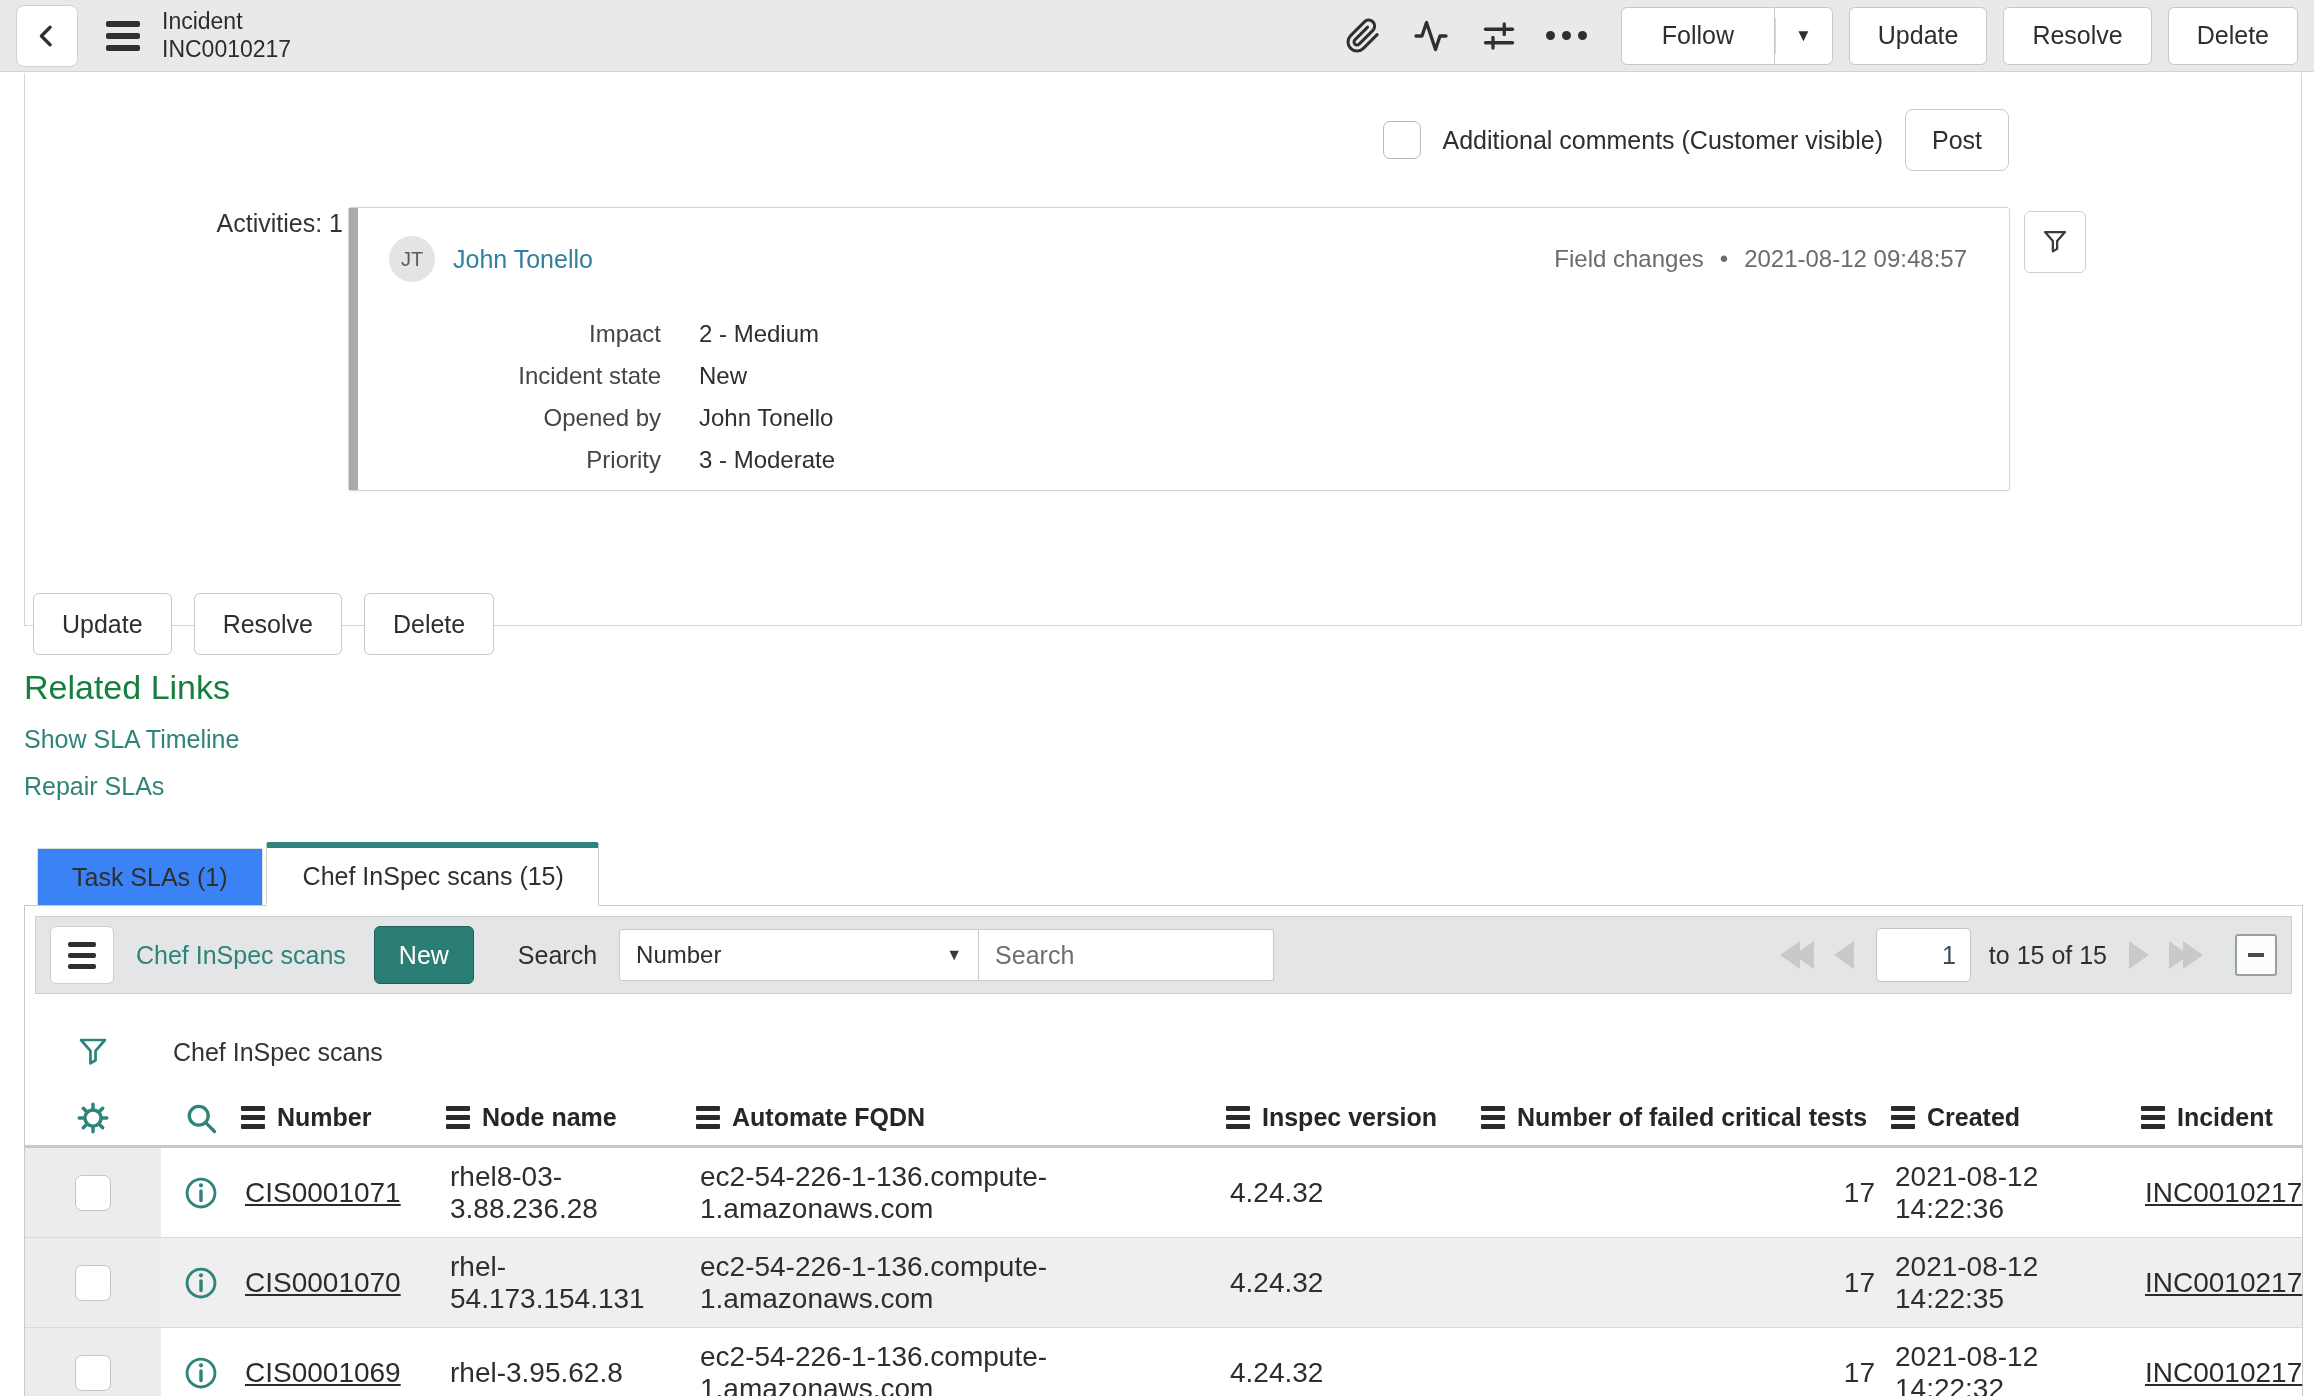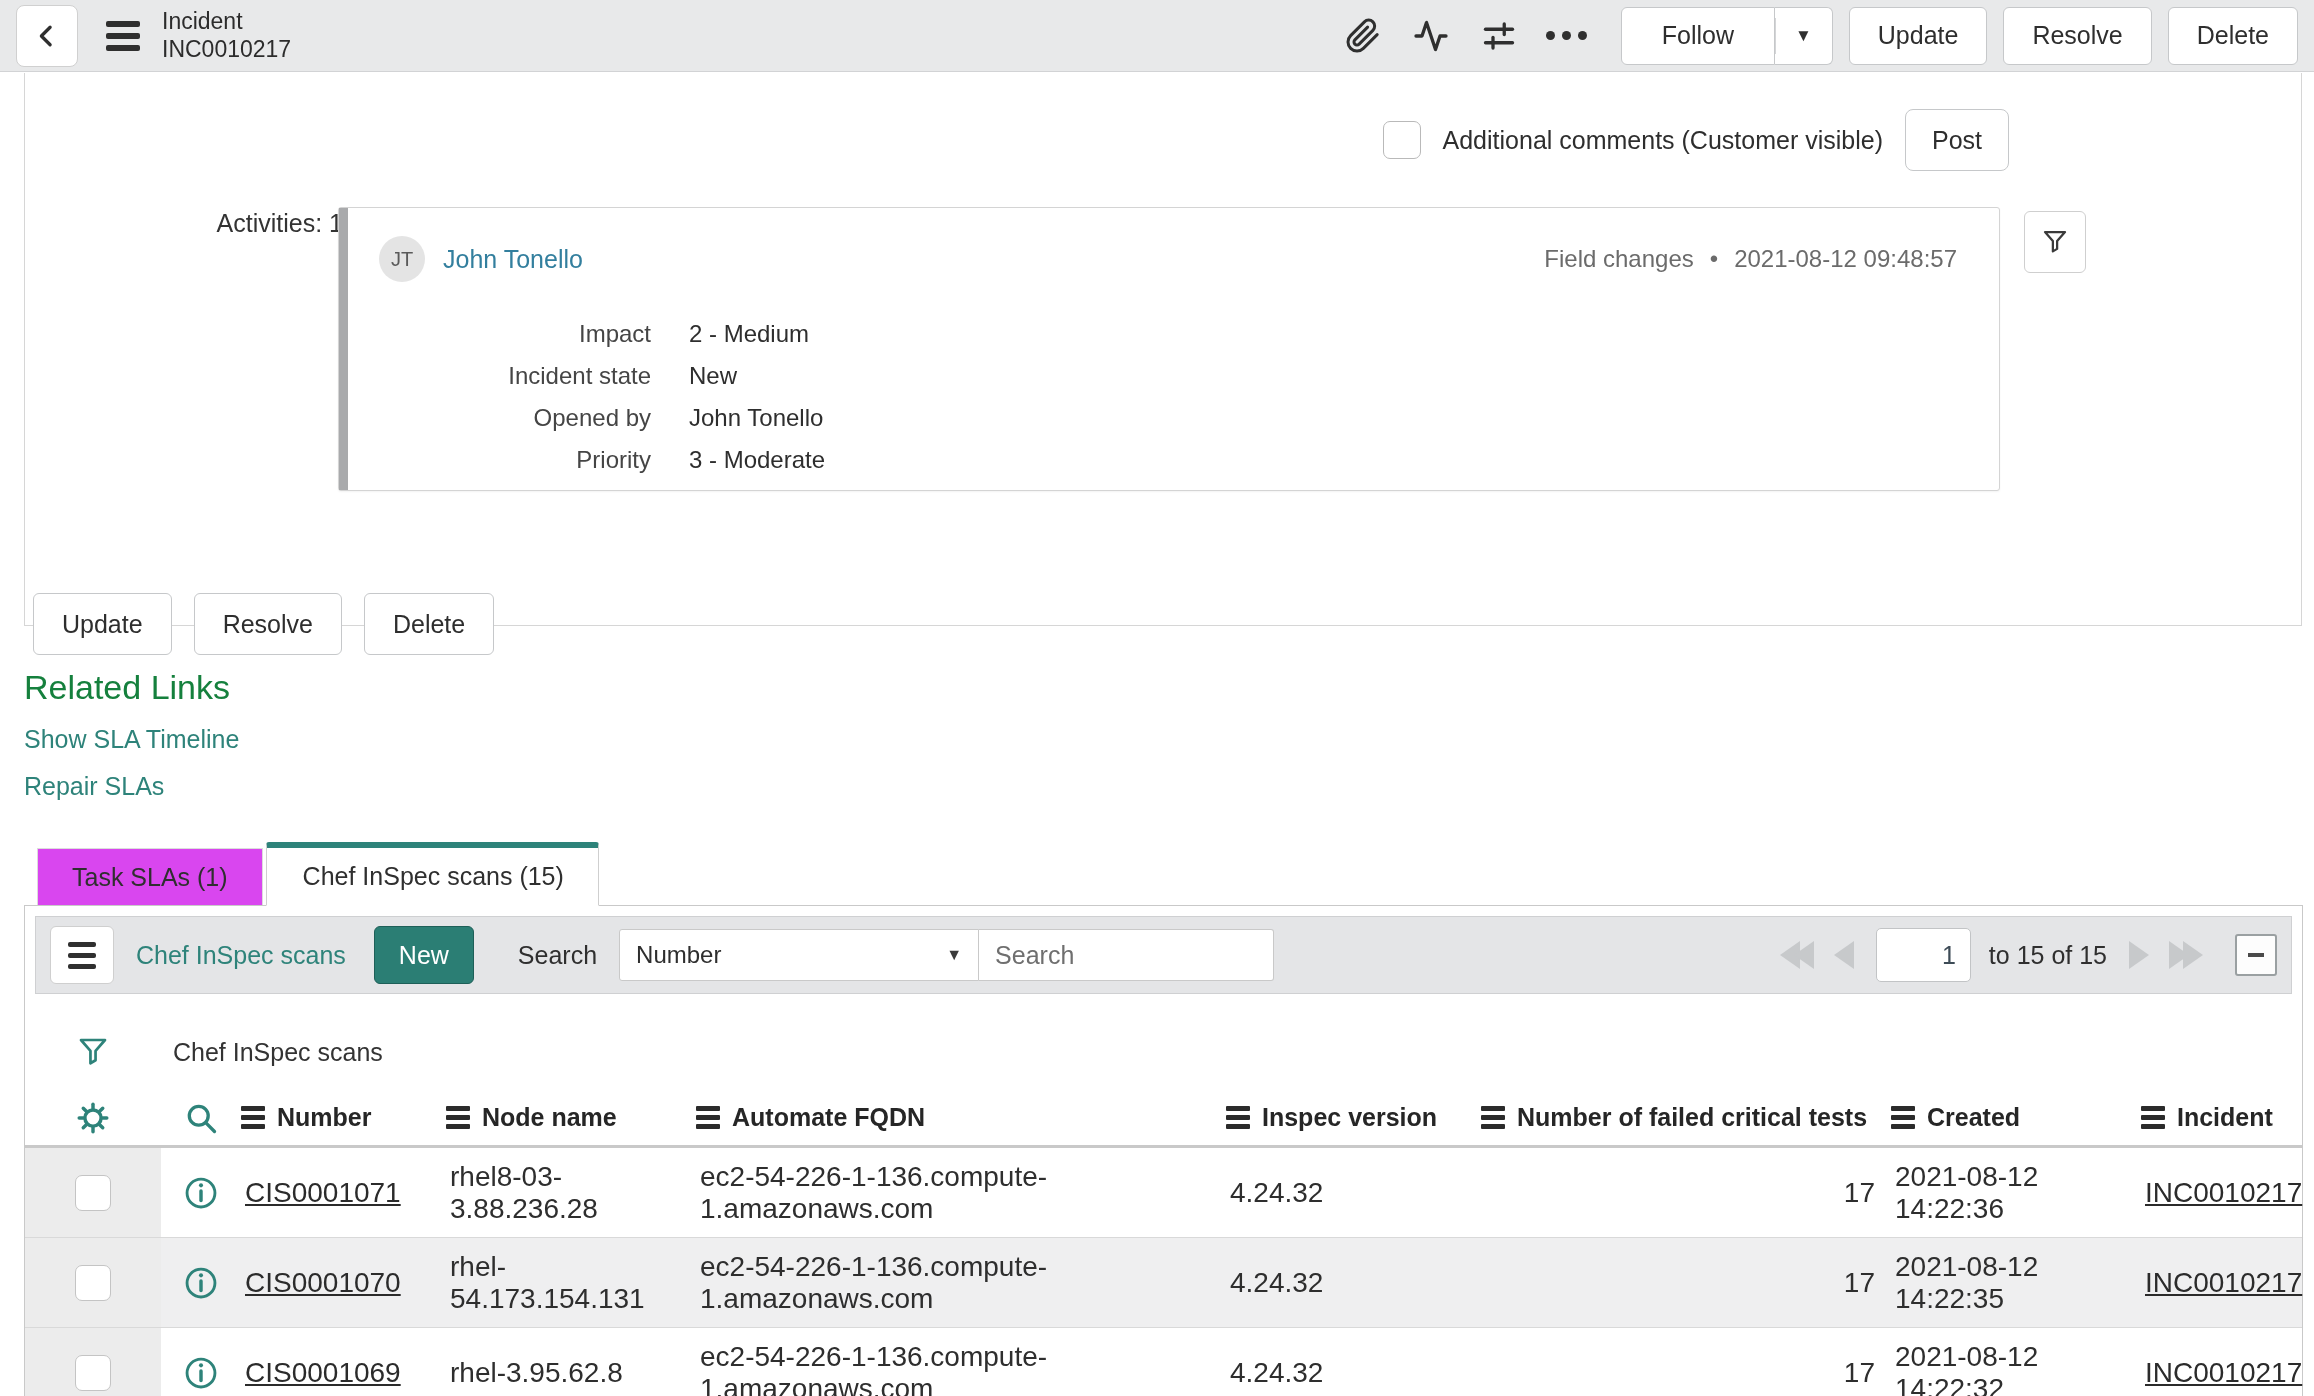--- a/index.html
+++ b/index.html
@@ -31,21 +31,21 @@
   .caret-glyph{font-size:17px;color:#2f2f2f;}
 
   
   .form-section{position:absolute;top:73px;left:24px;right:12px;height:553px;background:#fff;
                 border-left:1px solid #d6d6d6;border-right:1px solid #d6d6d6;border-bottom:1px solid #d6d6d6;}
   .comments-row{position:absolute;top:36px;right:292px;display:flex;align-items:center;gap:22px;}
   .checkbox{width:38px;height:38px;background:#fff;border:1px solid #b9b9b9;border-radius:7px;cursor:pointer;}
   .comments-label{font-size:25px;color:#2e2e2e;}
   .post-btn{height:62px;padding:0 26px;border-radius:8px;}
   .activities-label{position:absolute;top:136px;left:168px;width:150px;text-align:right;font-size:25px;color:#333;}
-  .activity-card{position:absolute;top:134px;left:313px;width:1662px;height:284px;background:#fff;
+  .activity-card{position:absolute;top:134px;left:323px;width:1662px;height:284px;background:#fff;
                  border:1px solid #d4d4d4;border-radius:3px;box-shadow:0 1px 2px rgba(0,0,0,0.05);}
   .card-accent{position:absolute;left:0;top:0;bottom:0;width:9px;background:#a9aaac;}
   .card-head{display:flex;align-items:center;padding:28px 42px 0 40px;}
   .avatar{width:46px;height:46px;border-radius:50%;background:#e4e4e4;color:#5a5a5a;font-size:20px;
           display:flex;align-items:center;justify-content:center;}
   .user-name{margin-left:18px;color:#337f9e;font-size:25px;cursor:pointer;}
   .card-meta{margin-left:auto;display:flex;align-items:center;gap:16px;color:#6b6b6b;font-size:24px;}
   .fields{margin-top:38px;}
   .field-row{display:flex;align-items:center;margin-bottom:14px;}
   .field-label{width:312px;text-align:right;color:#454545;font-size:24px;}
@@ -58,21 +58,21 @@
   .form-actions{position:absolute;top:593px;left:33px;display:flex;gap:22px;}
   .form-actions .btn{height:62px;}
 
   
   .related{position:absolute;top:668px;left:24px;}
   .related-heading{font-size:34px;color:#15803d;font-weight:400;}
   .related-link{display:block;margin-top:18px;color:#2e837a;font-size:25px;cursor:pointer;text-decoration:none;}
 
   
   .tabs{position:absolute;top:842px;left:37px;display:flex;gap:3px;z-index:3;align-items:flex-end;}
-  .tab{height:57px;background:#d946ef;display:flex;align-items:center;padding:0 34px;
+  .tab{height:57px;background:#3b82f6;display:flex;align-items:center;padding:0 34px;
        font-size:25px;color:#2f2f2f;cursor:pointer;border:1px solid #dcdcdc;border-bottom:none;}
   .tab.active{height:64px;background:#fff;border:1px solid #cfcfcf;border-bottom:1px solid #fff;
               border-top:6px solid #2e837a;margin-bottom:-1px;border-radius:3px 3px 0 0;padding-left:36px;}
 
   
   .table-container{position:absolute;top:905px;left:24px;right:11px;bottom:-40px;background:#fff;
                    border:1px solid #c9c9c9;}
   .toolbar{margin:10px;height:78px;background:#e4e5e7;border:1px solid #cfd0d2;
            display:flex;align-items:center;padding:0 14px;}
   .menu-btn{width:64px;height:58px;background:#fff;border:1px solid #cfcfcf;border-radius:6px;

